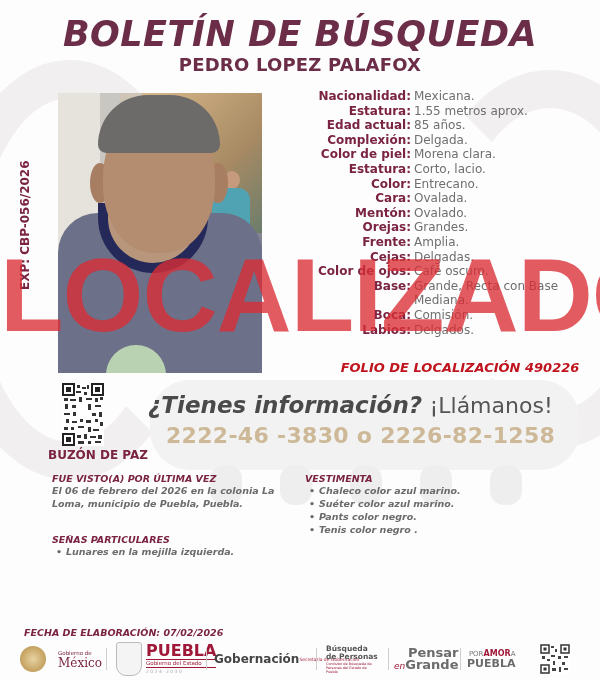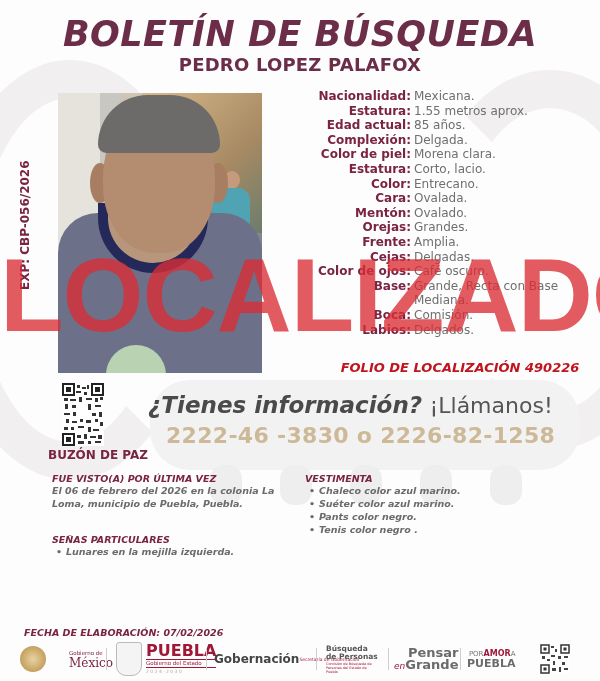--- a/index.html
+++ b/index.html
@@ -307,21 +307,21 @@
       <li>Lunares en la mejilla izquierda.</li>
     </ul>
   </div>
 
   <div class="fecha">FECHA DE ELABORACIÓN: 07/02/2026</div>
 
   <div class="logos">
 
     <div class="logo" style="left:0;">
       <div class="eagle"></div>
-      <div style="margin-left:23px;">
+      <div style="margin-left:12px;">
         <div class="gob-mx-small">Gobierno de</div>
         <div class="gob-mx-big">México</div>
       </div>
     </div>
     <div class="sep" style="left:86px;"></div>
 
     <div class="logo" style="left:96px;">
       <div class="puebla-shield"></div>
       <div style="margin-left:4px;">
         <div class="puebla-name">PUEBLA</div>

